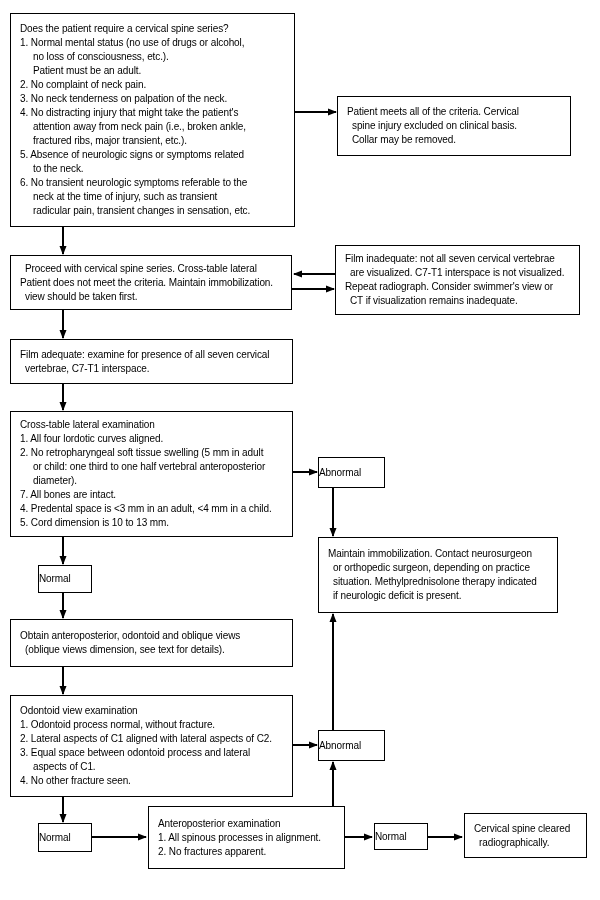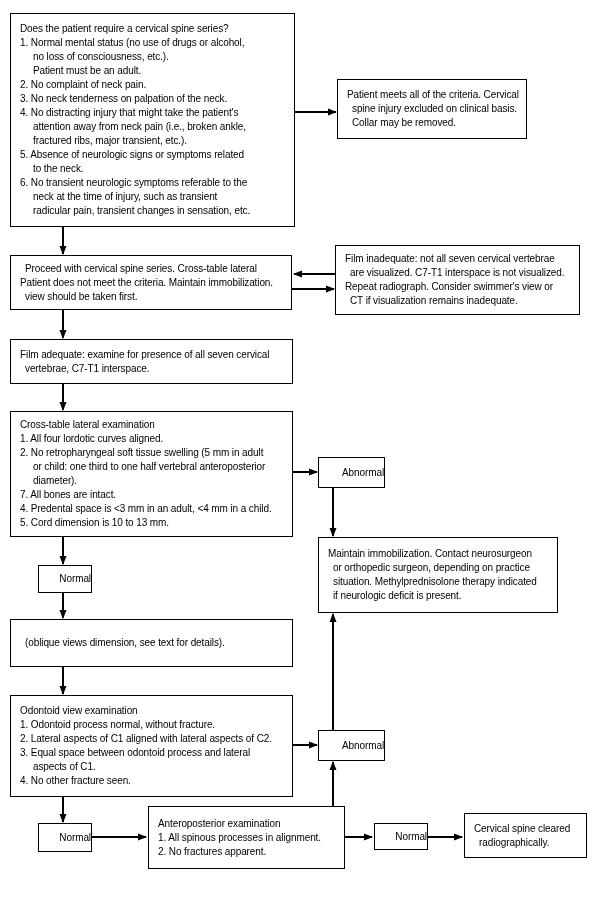--- a/index.html
+++ b/index.html
@@ -7,21 +7,21 @@
   .stage{position:relative;width:600px;height:900px;background:#ffffff;
          font-family:Liberation Sans, sans-serif;color:#000;overflow:hidden;}
   svg.wires{position:absolute;left:0;top:0;}
   svg.wires line{stroke:#000;stroke-width:2;}
   .bx{position:absolute;box-sizing:border-box;border:1px solid #000;background:#fff;
       display:flex;flex-direction:column;justify-content:center;
       padding:2px 2px 2px 9px;font-size:10px;line-height:14px;letter-spacing:-0.1px;}
   .bx .ln{white-space:nowrap;}
   .bx .c1{padding-left:5px;}
   .bx .c2{padding-left:13px;}
-  .sm{flex-direction:row;align-items:center;justify-content:flex-end;
+  .sm{flex-direction:row;align-items:center;justify-content:flex-start;
       padding:0;text-align:center;}
 </style>
 </head>
 <body>
 
 <div class="stage">
 
   <svg class="wires" width="600" height="900">
     <defs>
       <marker id="ah" markerWidth="9" markerHeight="9" refX="8" refY="4.5" orient="auto" markerUnits="userSpaceOnUse">
@@ -58,21 +58,21 @@
       <div class="ln c0">4. No distracting injury that might take the patient's</div>
       <div class="ln c2">attention away from neck pain (i.e., broken ankle,</div>
       <div class="ln c2">fractured ribs, major transient, etc.).</div>
       <div class="ln c0">5. Absence of neurologic signs or symptoms related</div>
       <div class="ln c2">to the neck.</div>
       <div class="ln c0">6. No transient neurologic symptoms referable to the</div>
       <div class="ln c2">neck at the time of injury, such as transient</div>
       <div class="ln c2">radicular pain, transient changes in sensation, etc.</div>
     </div>
 
-  <div class="bx" style="left:337px;top:79px;width:190px;height:60px">
+  <div class="bx" style="left:337px;top:96px;width:234px;height:60px">
       <div class="ln c0">Patient meets all of the criteria. Cervical</div>
       <div class="ln c1">spine injury excluded on clinical basis.</div>
       <div class="ln c1">Collar may be removed.</div>
     </div>
 
   <div class="bx" style="left:10px;top:255px;width:282px;height:55px">
       <div class="ln c1">Proceed with cervical spine series. Cross-table lateral</div>
       <div class="ln c0">Patient does not meet the criteria. Maintain immobilization.</div>
       <div class="ln c1">view should be taken first.</div>
     </div>
@@ -109,20 +109,21 @@
       <div class="ln c1">or orthopedic surgeon, depending on practice</div>
       <div class="ln c1">situation. Methylprednisolone therapy indicated</div>
       <div class="ln c1">if neurologic deficit is present.</div>
     </div>
 
   <div class="bx sm" style="left:38px;top:565px;width:54px;height:28px">
     <span class="ln">Normal</span>
   </div>
 
   <div class="bx" style="left:10px;top:619px;width:283px;height:48px">
+      <div class="ln c0">Obtain anteroposterior, odontoid and oblique views</div>
       <div class="ln c1">(oblique views dimension, see text for details).</div>
     </div>
 
   <div class="bx" style="left:10px;top:695px;width:283px;height:102px">
       <div class="ln c0">Odontoid view examination</div>
       <div class="ln c0">1. Odontoid process normal, without fracture.</div>
       <div class="ln c0">2. Lateral aspects of C1 aligned with lateral aspects of C2.</div>
       <div class="ln c0">3. Equal space between odontoid process and lateral</div>
       <div class="ln c2">aspects of C1.</div>
       <div class="ln c0">4. No other fracture seen.</div>

